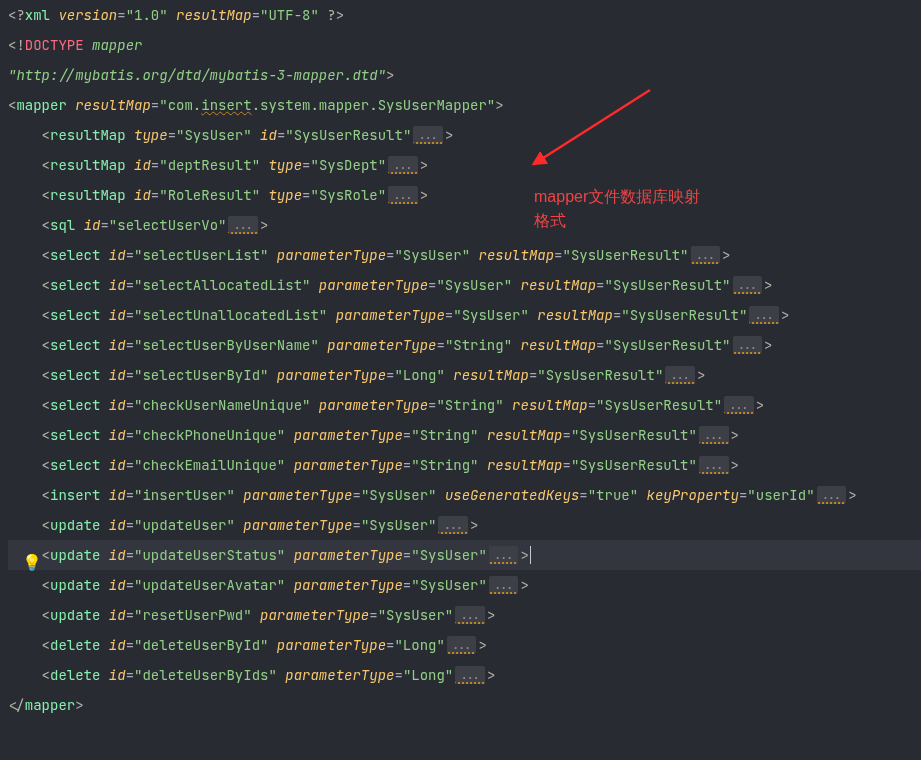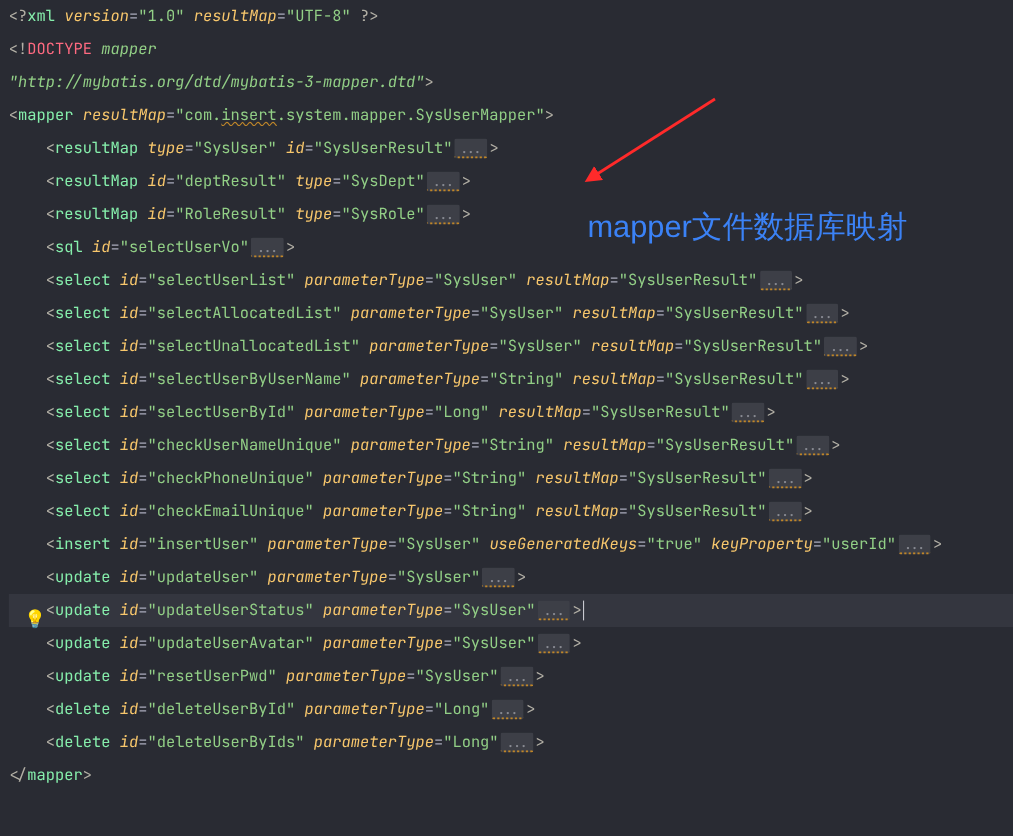--- a/index.html
+++ b/index.html
@@ -11,21 +11,21 @@
   .tag { color:#86efac; }
   .attr { color:#f8c76c; font-style:italic;text-align:center; }
   .str { color:#92cf86; }
   .doctype-kw { color:#ff6a80; }
   .doctype-val { color:#92cf86; font-style:italic; }
   .norm { color:#a6a8b8; }
   .fold { display:inline-block; background:#3d3f47; color:#8a8c94; font-size:12px; padding:0 4px; height:18px; line-height:18px; border-radius:2px; margin:0 2px;}
   .fold.warn { border-bottom:2px dotted #c08628;}
   .line.highlight { background:#34363f; }
   .wavy { text-decoration-line:underline; text-decoration-style:wavy; text-decoration-color:#c08628; text-decoration-thickness:1px;}
-  .annotation { position:absolute; color:#3b82f6; font-family:"Microsoft YaHei","SimSun",sans-serif; font-size:28px; line-height:1.5; pointer-events:none; }
+  .annotation { position:absolute; color:#ef4444; font-family:"Microsoft YaHei","SimSun",sans-serif; font-size:16px; line-height:1.5; pointer-events:none; }
   .arrow { position:absolute; pointer-events:none; }
   .bulb { position:absolute; left:22px; top:548px; font-size:16px; }
   .cursor { display:inline-block; width:1px; height:18px; background:#c8c9d0; vertical-align:middle; margin-left:1px;}
 </style>
 </head>
 <body>
 
 <div class="editor">
 
 <div class="line"><span class="bracket">&lt;?</span><span class="tag">xml</span><span class="norm"> </span><span class="attr">version</span><span class="norm">=</span><span class="str">"1.0"</span><span class="norm"> </span><span class="attr">resultMap</span><span class="norm">=</span><span class="str">"UTF-8"</span><span class="bracket"> ?&gt;</span></div>
@@ -83,15 +83,16 @@
   <defs>
       <marker id="ah" markerWidth="10" markerHeight="10" refX="2" refY="3" orient="auto">
         <path d="M0,0 L6,3 L0,6 Z" fill="#ff2a2a"></path>
       </marker>
     </defs>
   <line x1="120" y1="5" x2="10" y2="75" stroke="#ff2a2a" stroke-width="2.5" marker-end="url(#ah)"></line>
 </svg>
 
 <div class="annotation" style="left:534px; top:185px;">
   <div>mapper文件数据库映射</div>
+  <div>格式</div>
 </div>
 
 <div class="bulb">💡</div>
 
 </body></html>

